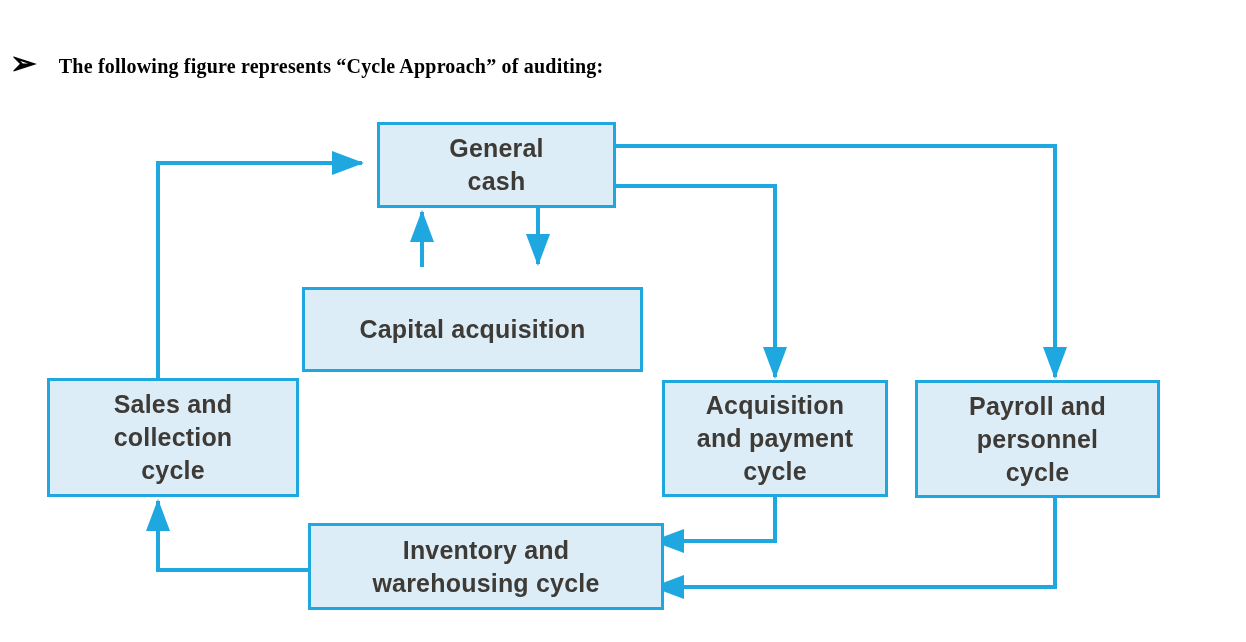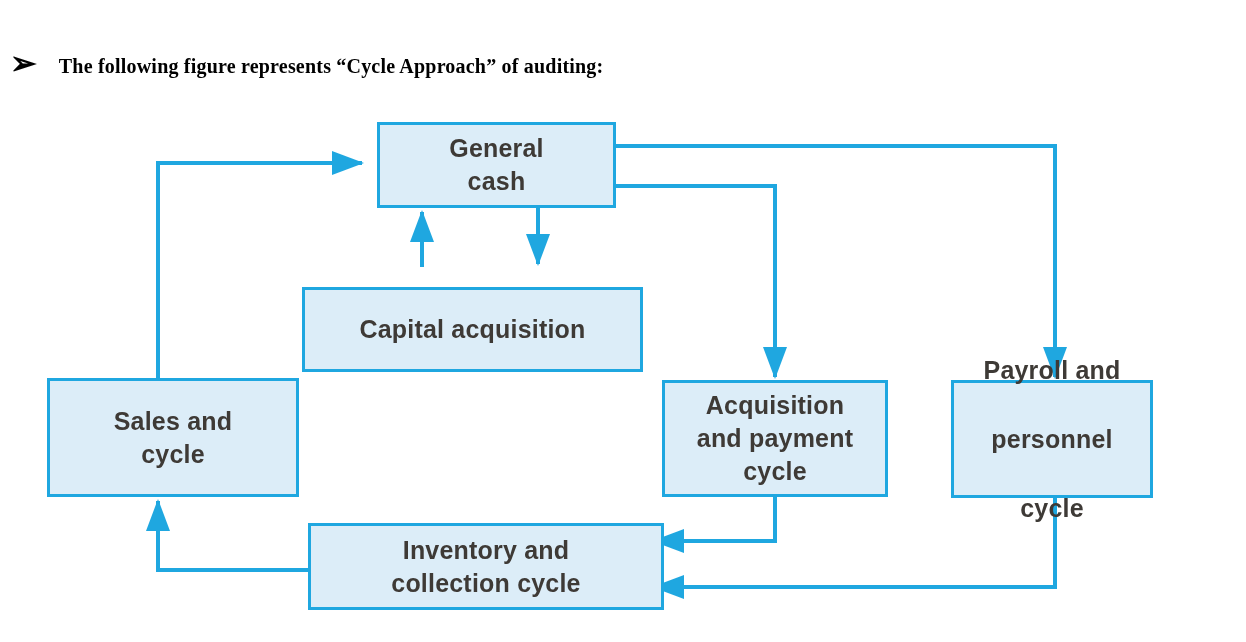--- a/index.html
+++ b/index.html
@@ -91,33 +91,34 @@
     <span>General</span>
     <span>cash</span>
   </div>
 
   <div class="node" style="left:302px; top:267px; width:341px; height:85px;margin-top:20px;">
     <span>Capital acquisition</span>
   </div>
 
   <div class="node" style="left:47px; top:378px; width:252px; height:119px;">
     <span>Sales and</span>
+    <span>collection</span>
     <span>cycle</span>
   </div>
 
   <div class="node" style="left:662px; top:380px; width:226px; height:117px;">
     <span>Acquisition</span>
     <span>and payment</span>
     <span>cycle</span>
   </div>
 
-  <div class="node" style="left:951px; top:380px; width:202px; height:118px;gap:36px;">
+  <div class="node" style="left:915px; top:380px; width:245px; height:118px;">
     <span>Payroll and</span>
     <span>personnel</span>
     <span>cycle</span>
   </div>
 
   <div class="node" style="left:308px; top:523px; width:356px; height:87px;">
     <span>Inventory and</span>
-    <span>collection cycle</span>
+    <span>warehousing cycle</span>
   </div>
 
 </div>
 
 </body></html>

